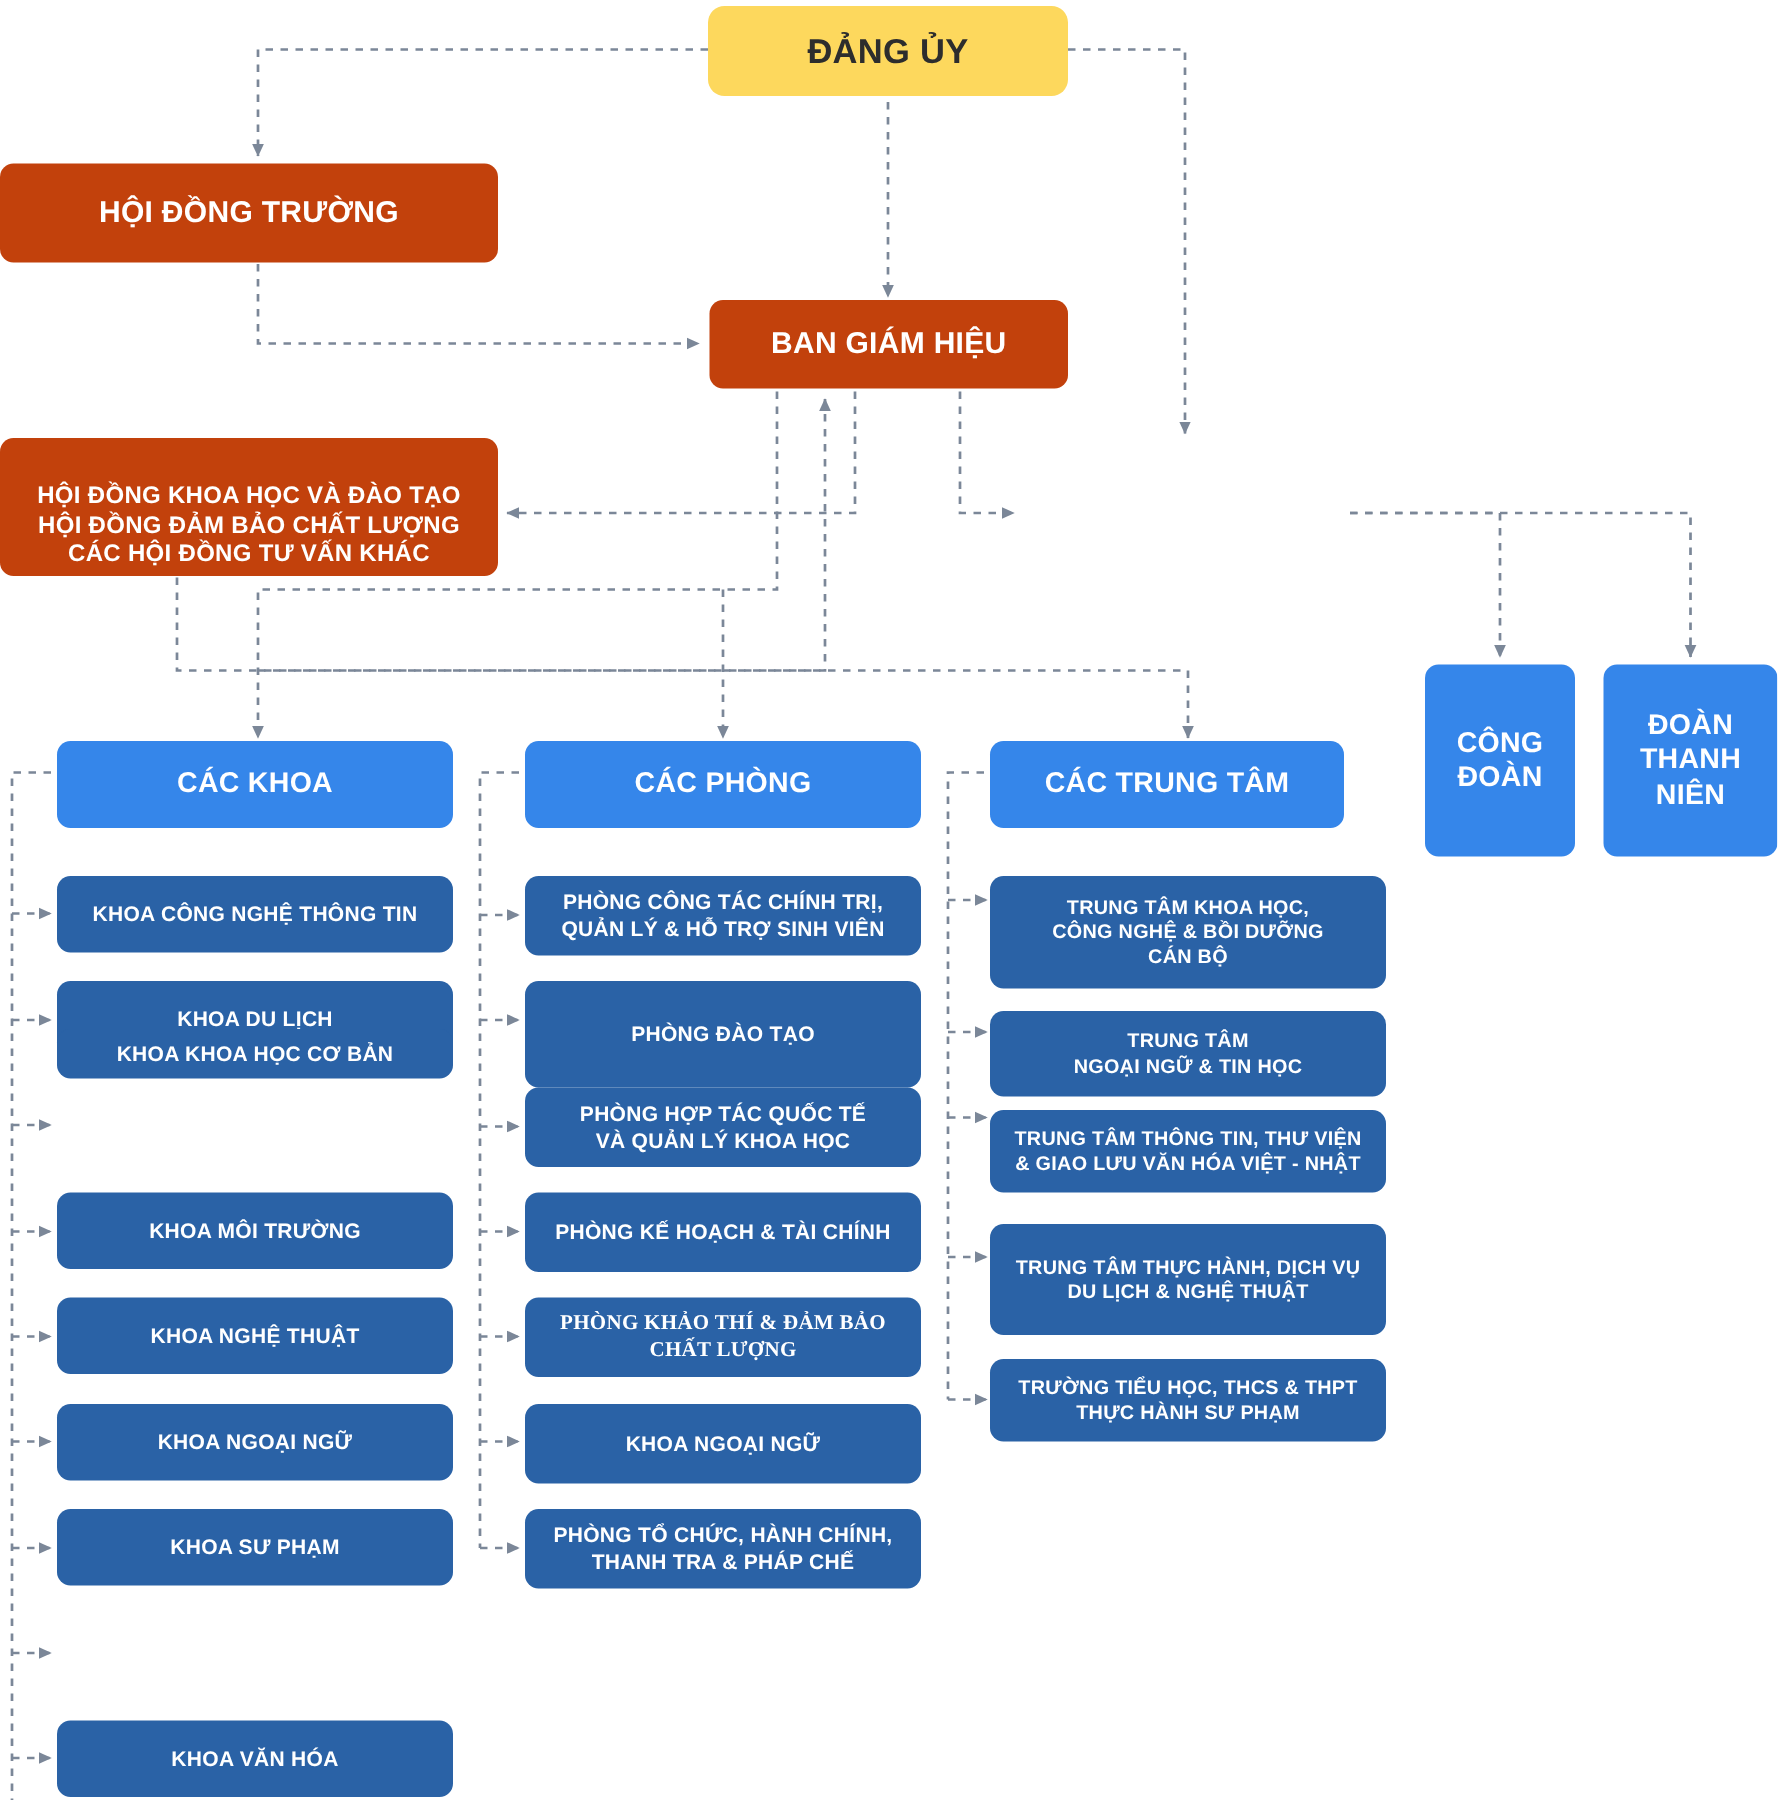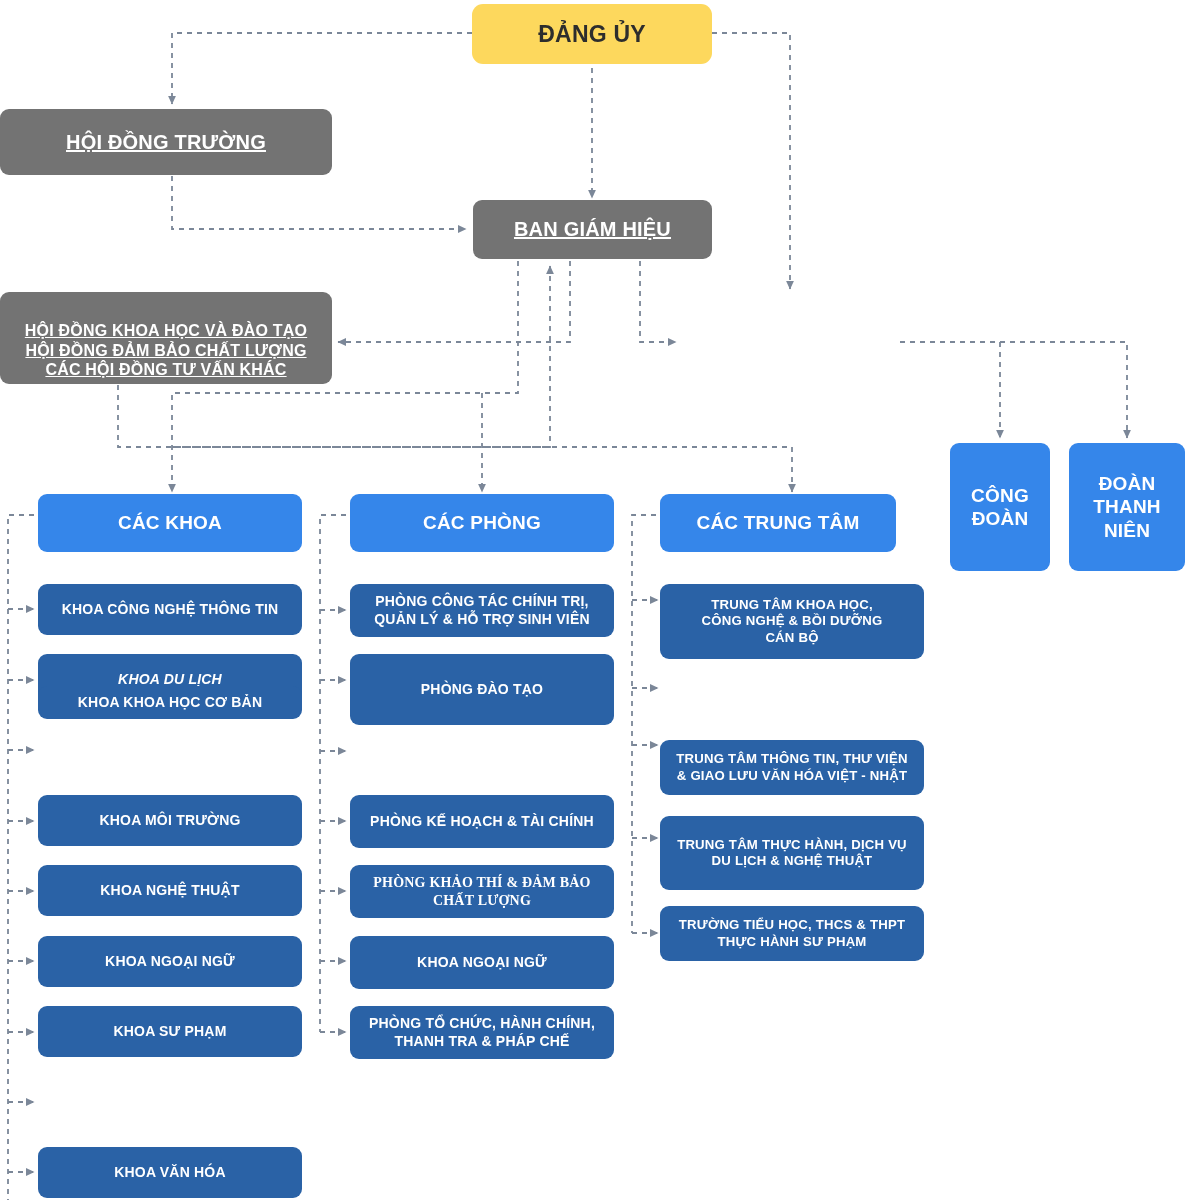--- a/index.html
+++ b/index.html
@@ -39,21 +39,21 @@
     padding: 4px 8px;
     z-index: 2;
   }
   .node .lbl { display: block; white-space: pre-line; }
 
   .n-yellow {
     background: #fdd85d;
     color: #2d2d2d;
     border-radius: 11px;
   }
-  .n-navy   { background: #737373; text-decoration: underline; }
+  .n-navy   { background: #c2410c; }
   .n-mid    { background: #2a62a6; }
   .n-light  { background: #3586ea; }
 
   .t-top    { font-size: 23px; }
   .t-big    { font-size: 20px; }
   .t-hdr    { font-size: 19px; }
   .t-org    { font-size: 21px; }
   .t-side   { font-size: 19px; }
   .t-council{ font-size: 16px; align-items: flex-end; }
   .t-item   { font-size: 14px; }
@@ -161,21 +161,21 @@
     <span class="lbl">CÁC PHÒNG</span>
   </div>
 
   <div class="node n-light t-hdr" style="left:660px;top:494px;width:236px;height:58px;">
     <span class="lbl">CÁC TRUNG TÂM</span>
   </div>
 
   <div class="node n-mid t-item" style="left:38px;top:584px;width:264px;height:51px;">
     <span class="lbl">KHOA CÔNG NGHỆ THÔNG TIN</span>
   </div>
-  <div class="node n-mid t-item" style="left:38px;top:654px;width:264px;height:51px;font-style:italic;">
+  <div class="node n-mid t-item" style="left:38px;top:654px;width:264px;height:51px;">
     <span class="lbl">KHOA DU LỊCH</span>
   </div>
   <div class="node n-mid t-item" style="left:38px;top:686px;width:264px;height:33px;">
     <span class="lbl">KHOA KHOA HỌC CƠ BẢN</span>
   </div>
   <div class="node n-mid t-item" style="left:38px;top:795px;width:264px;height:51px;">
     <span class="lbl">KHOA MÔI TRƯỜNG</span>
   </div>
   <div class="node n-mid t-item" style="left:38px;top:865px;width:264px;height:51px;">
     <span class="lbl">KHOA NGHỆ THUẬT</span>
@@ -189,20 +189,24 @@
   <div class="node n-mid t-item" style="left:38px;top:1147px;width:264px;height:51px;">
     <span class="lbl">KHOA VĂN HÓA</span>
   </div>
 
   <div class="node n-mid t-item" style="left:350px;top:584px;width:264px;height:53px;">
     <span class="lbl">PHÒNG CÔNG TÁC CHÍNH TRỊ,
 QUẢN LÝ &amp; HỖ TRỢ SINH VIÊN</span>
   </div>
   <div class="node n-mid t-item" style="left:350px;top:654px;width:264px;height:71px;">
     <span class="lbl">PHÒNG ĐÀO TẠO</span>
+  </div>
+  <div class="node n-mid t-item" style="left:350px;top:725px;width:264px;height:53px;">
+    <span class="lbl">PHÒNG HỢP TÁC QUỐC TẾ
+VÀ QUẢN LÝ KHOA HỌC</span>
   </div>
   <div class="node n-mid t-item" style="left:350px;top:795px;width:264px;height:53px;">
     <span class="lbl">PHÒNG KẾ HOẠCH &amp; TÀI CHÍNH</span>
   </div>
   <div class="node n-mid t-item" style="left:350px;top:865px;width:264px;height:53px;font-family:Liberation Serif, serif;">
     <span class="lbl">PHÒNG KHẢO THÍ &amp; ĐẢM BẢO
 CHẤT LƯỢNG</span>
   </div>
   <div class="node n-mid t-item" style="left:350px;top:936px;width:264px;height:53px;">
     <span class="lbl">KHOA NGOẠI NGỮ</span>
@@ -210,20 +214,24 @@
   <div class="node n-mid t-item" style="left:350px;top:1006px;width:264px;height:53px;">
     <span class="lbl">PHÒNG TỔ CHỨC, HÀNH CHÍNH,
 THANH TRA &amp; PHÁP CHẾ</span>
   </div>
 
   <div class="node n-mid t-item-s" style="left:660px;top:584px;width:264px;height:75px;">
     <span class="lbl">TRUNG TÂM KHOA HỌC,
 CÔNG NGHỆ &amp; BỒI DƯỠNG
 CÁN BỘ</span>
   </div>
+  <div class="node n-mid t-item-s" style="left:660px;top:674px;width:264px;height:57px;">
+    <span class="lbl">TRUNG TÂM
+NGOẠI NGỮ &amp; TIN HỌC</span>
+  </div>
   <div class="node n-mid t-item-s" style="left:660px;top:740px;width:264px;height:55px;">
     <span class="lbl">TRUNG TÂM THÔNG TIN, THƯ VIỆN
 &amp; GIAO LƯU VĂN HÓA VIỆT - NHẬT</span>
   </div>
   <div class="node n-mid t-item-s" style="left:660px;top:816px;width:264px;height:74px;">
     <span class="lbl">TRUNG TÂM THỰC HÀNH, DỊCH VỤ
 DU LỊCH &amp; NGHỆ THUẬT</span>
   </div>
   <div class="node n-mid t-item-s" style="left:660px;top:906px;width:264px;height:55px;">
     <span class="lbl">TRƯỜNG TIỂU HỌC, THCS &amp; THPT

